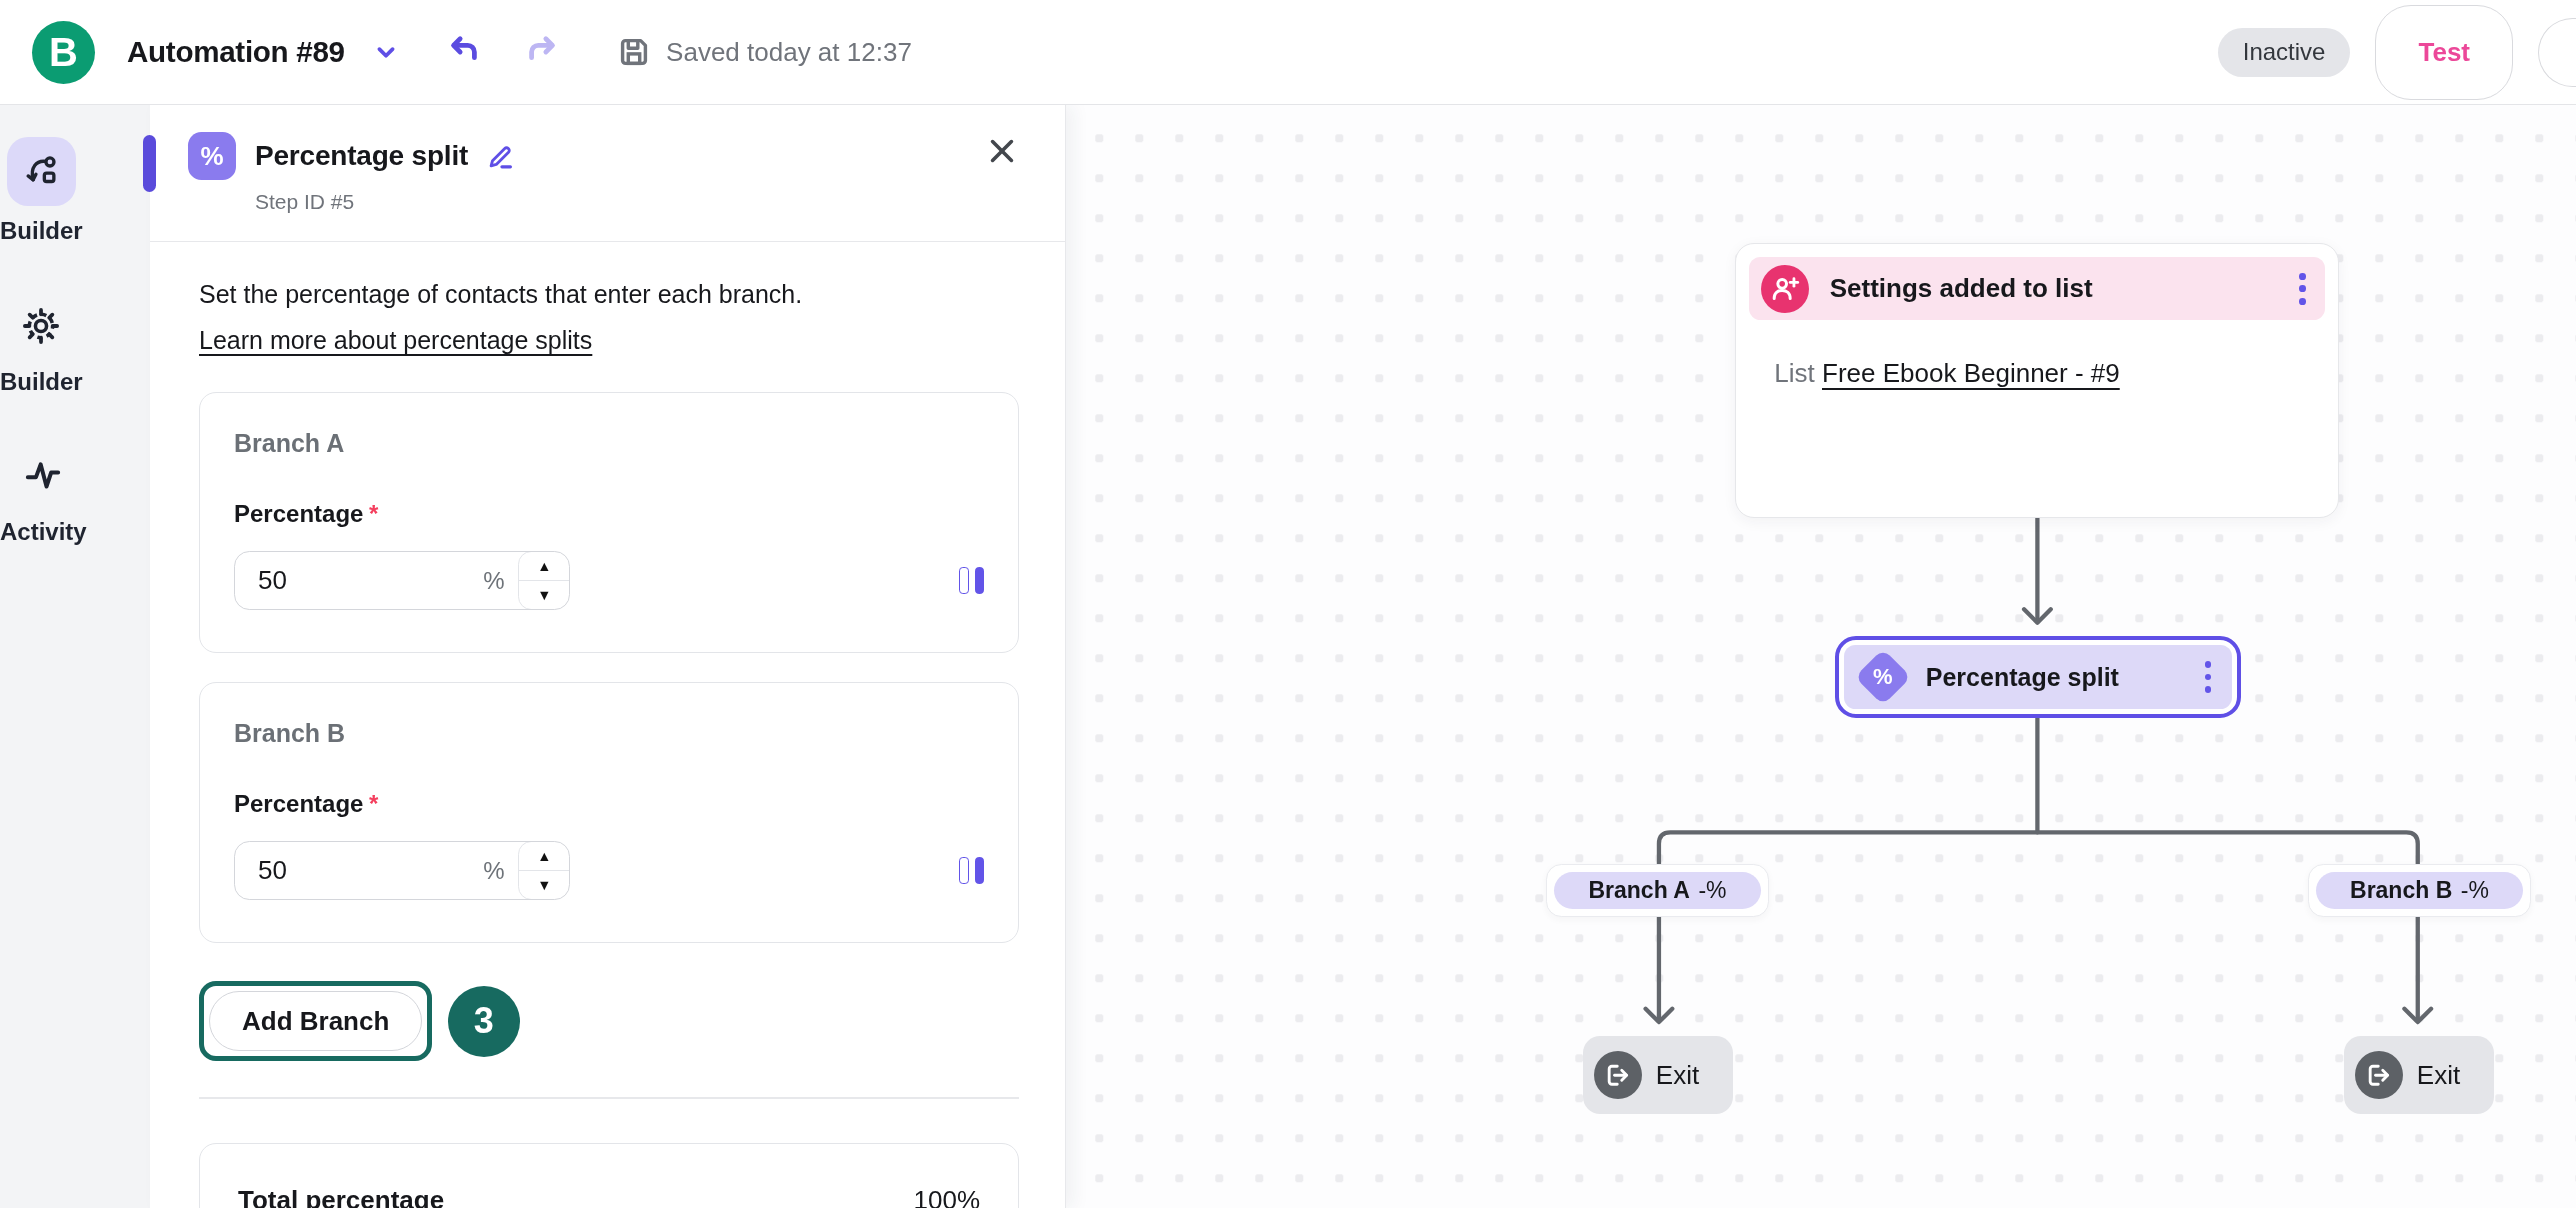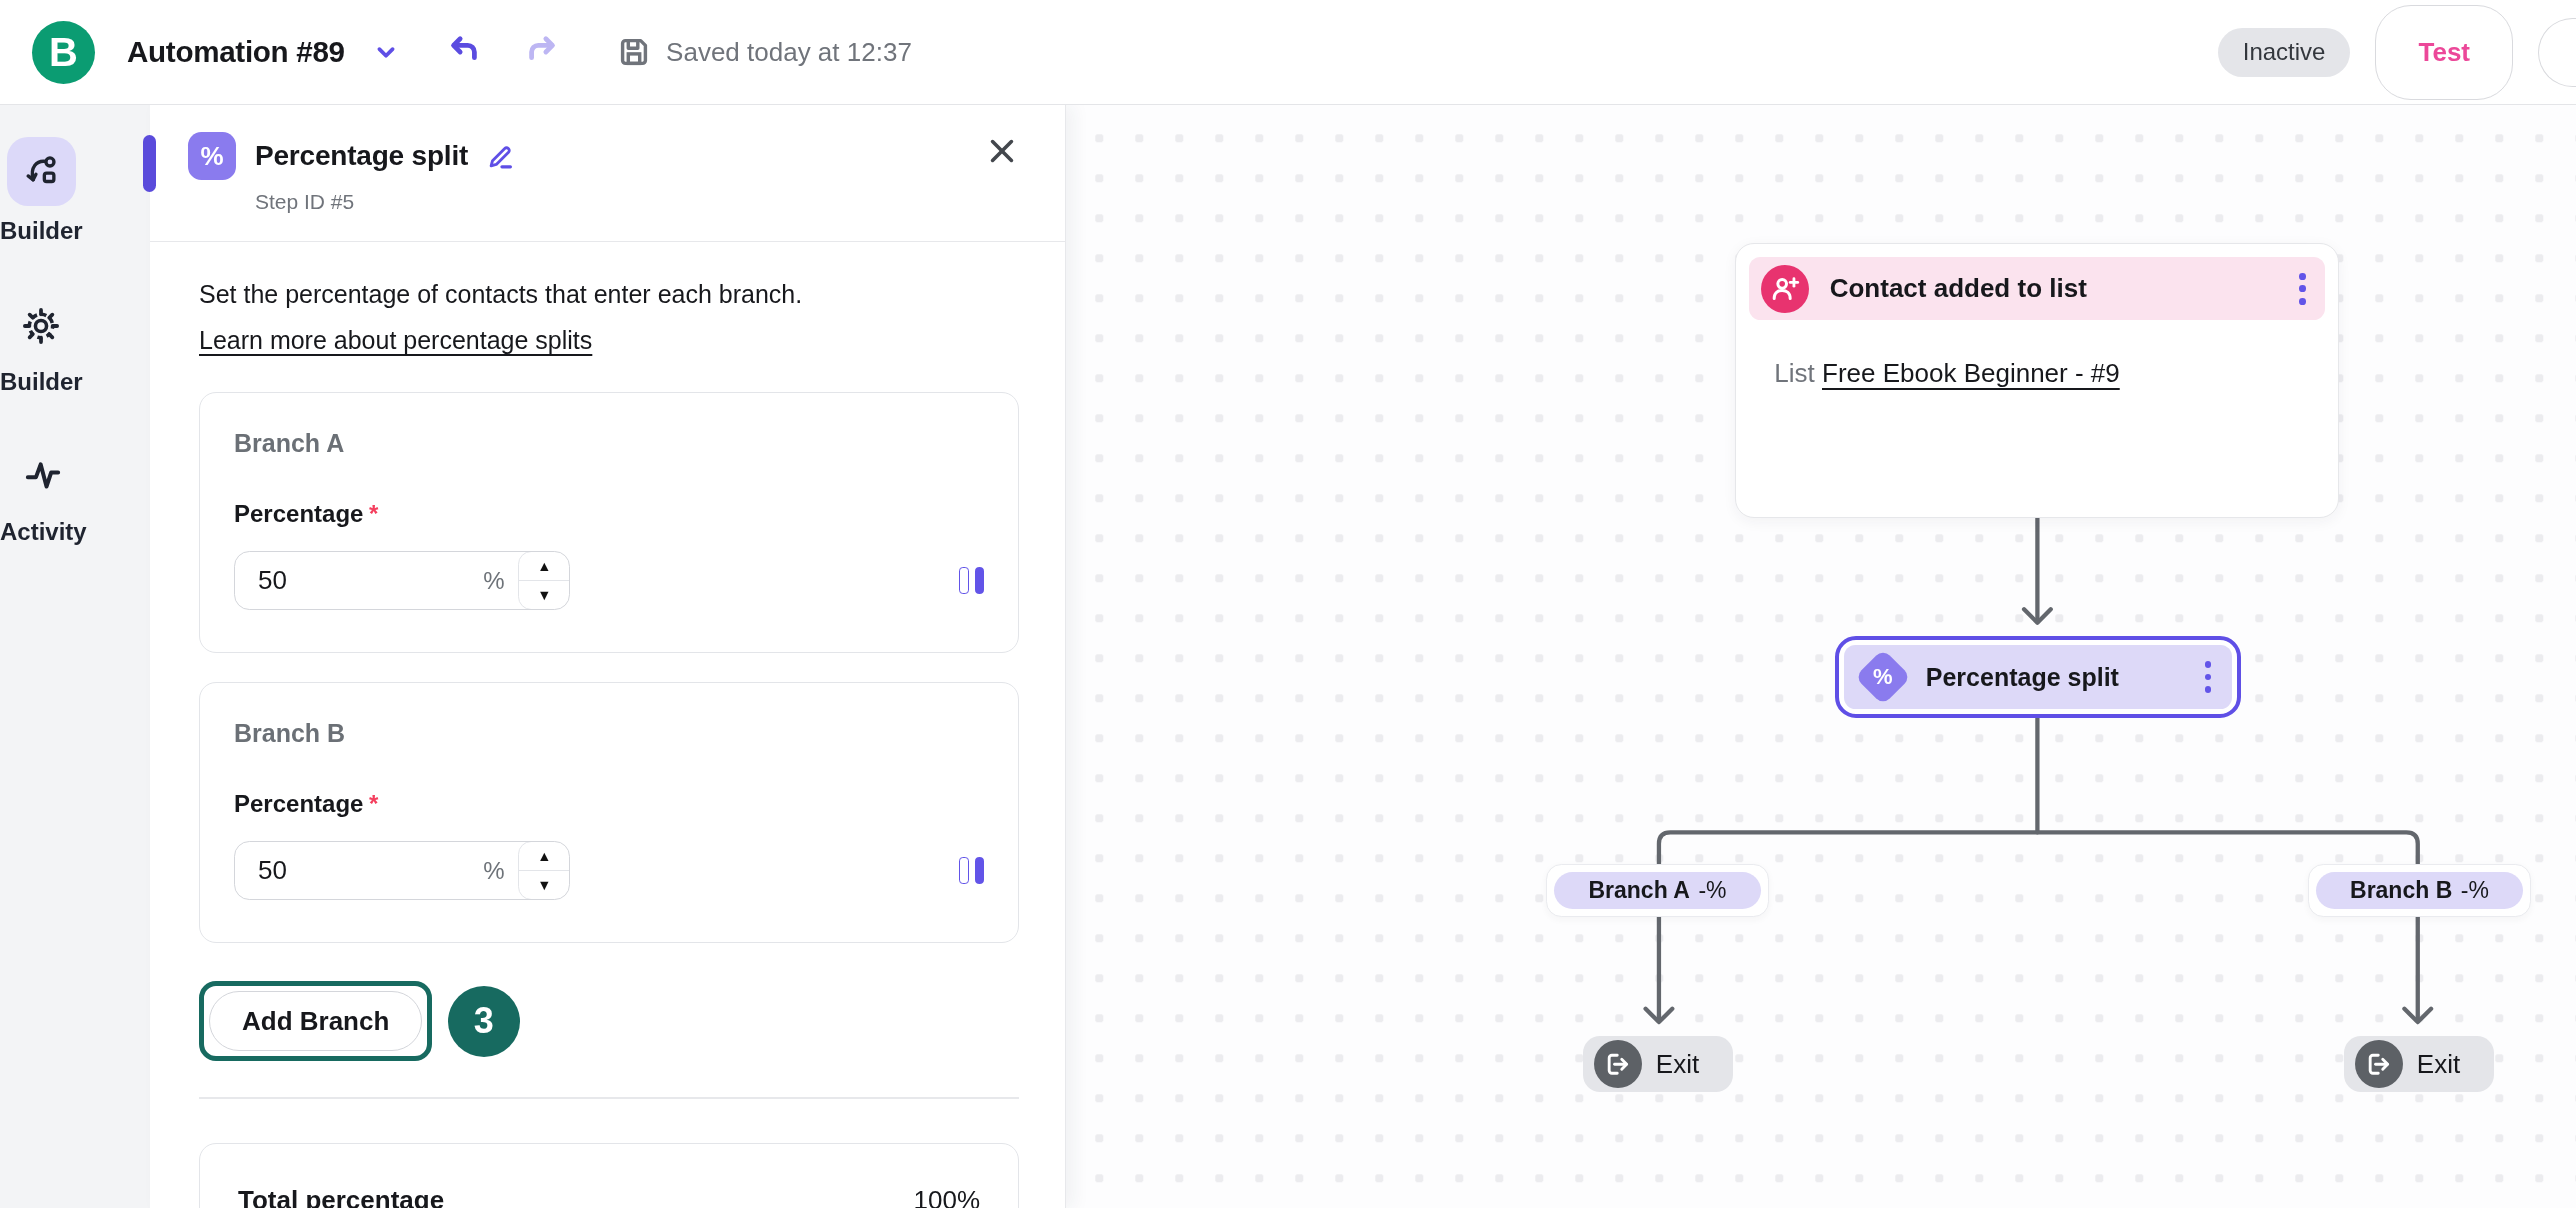--- a/index.html
+++ b/index.html
@@ -115,21 +115,21 @@
 
   .branch-chip { position:absolute; width:223px; height:53px; background:#fff;
     border:1.9px solid #EAEBEF; border-radius:15.3px; padding:6.7px; box-shadow:0 2.9px 7.6px rgba(40,44,60,0.04); }
   .chip-pill { background:#DDD9F8; border-radius:952px; height:100%; display:flex;
     align-items:center; justify-content:center; font-size:23px; }
   .chip-pill b { font-weight:800; }
   .chip-pill span { font-weight:500; margin-left:8.6px; }
   .chip-a { left:480px; top:759px; }
   .chip-b { left:1242px; top:759px; }
 
-  .node-exit { position:absolute; width:150px; height:56px; background:#E4E5E9; border-radius:17px;
+  .node-exit { position:absolute; width:150px; height:78px; background:#E4E5E9; border-radius:17px;
     display:flex; align-items:center; padding-left:10.5px; }
   .exit-circle { width:48px; height:48px; border-radius:50%; background:#5D6166;
     display:flex; align-items:center; justify-content:center; }
   .exit-label { font-size:26px; margin-left:14.3px; color:#17181C; }
   .exit-a { left:517px; top:931px; }
   .exit-b { left:1278px; top:931px; }
 </style>
 </head>
 <body>
 
@@ -308,21 +308,21 @@
   <div class="node-trigger">
     <div class="trigger-head">
       <div class="trigger-circle">
         <svg width="32" height="32" viewBox="0 0 34 34">
           <circle cx="14" cy="11.5" r="4.6" fill="none" stroke="#fff" stroke-width="3.2"></circle>
           <path d="M5.5 27 c0-5.5 4-8.5 8.5-8.5 s8.5 3 8.5 8.5" fill="none" stroke="#fff" stroke-width="3.2" stroke-linecap="round"></path>
           <line x1="26.5" y1="6" x2="26.5" y2="14" stroke="#fff" stroke-width="3" stroke-linecap="round"></line>
           <line x1="22.5" y1="10" x2="30.5" y2="10" stroke="#fff" stroke-width="3" stroke-linecap="round"></line>
         </svg>
       </div>
-      <div class="trigger-title">Contact added to list</div>
+      <div class="trigger-title">Settings added to list</div>
       <div class="dots-menu">
           <i></i>
           <i></i>
           <i></i>
         </div>
     </div>
     <div class="trigger-body">
       <span>List</span>
       <a href="#">Free Ebook Beginner - #9</a>
     </div>

